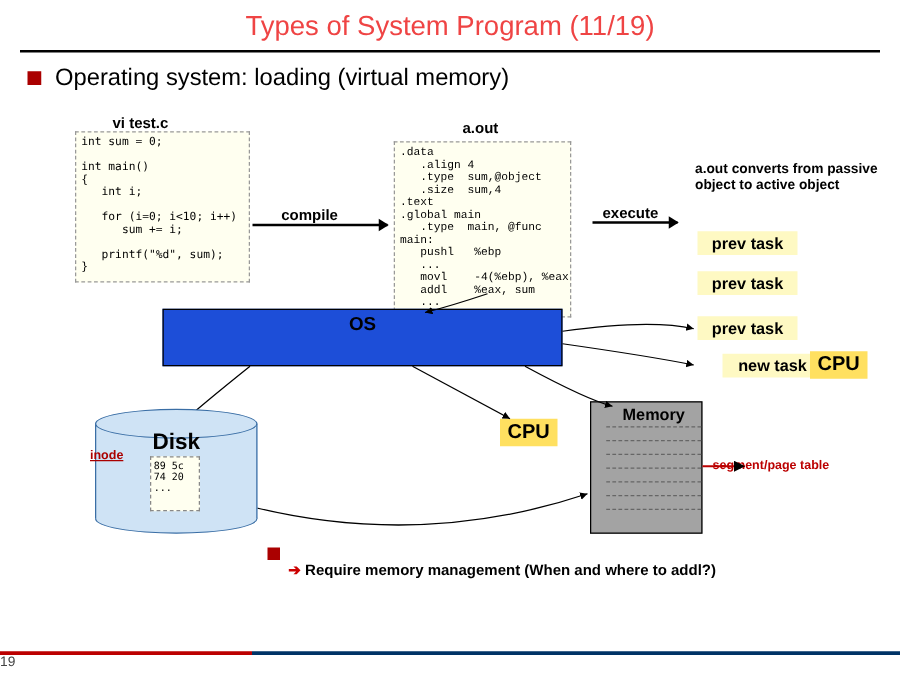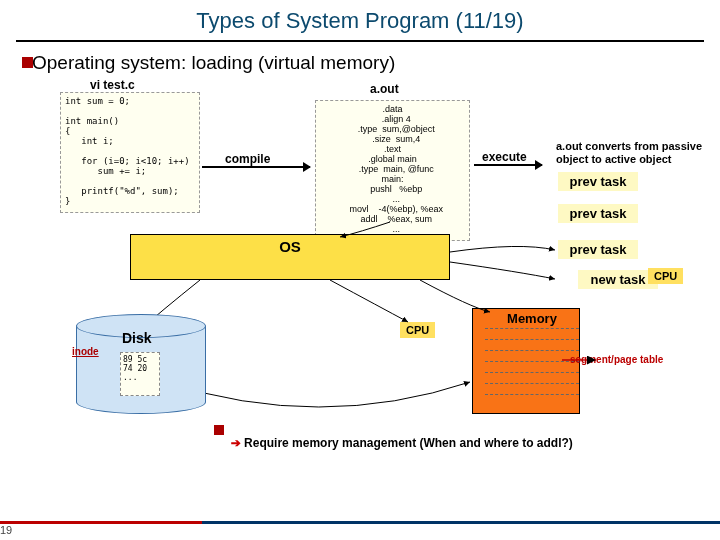--- a/index.html
+++ b/index.html
@@ -7,31 +7,31 @@
     width: 720px; height: 540px;
     font-family: Arial, sans-serif;
     position: relative;
     background: #fff;
     overflow: hidden;
   }
   .title {
     text-align: center;
     font-size: 22px;
     padding: 8px 0 6px;
-    color: #0c4a6e;
+    color: #ef4444;
   }
   .title-underline {
     height: 2px; background: #000;
     margin: 0 16px 10px;
   }
   .section-header {
     font-size: 19px;
-    padding-left: 32px;
+    padding-left: 44px;
     position: relative;
-    margin-bottom: 8px;
+    margin-bottom: 21px;
   }
   .section-header .bullet {
     position: absolute; left: 22px; top: 5px;
     width: 11px; height: 11px; background: #a00;
   }
   .canvas { position: relative; width: 100%; height: 400px; }
 
   
   .src-box {
     position: absolute; left: 60px; top: 10px;
@@ -42,27 +42,26 @@
     font-family: monospace;
     padding: 3px 4px 6px;
   }
   .src-label {
     position: absolute; left: 90px; top: -4px;
     font-size: 12px; font-weight: bold;
   }
   
   .aout-box {
     position: absolute; left: 315px; top: 18px;
-    width: 155px;
+    width: 142px;
     border: 1px dashed #999;
     background: #fffff0;
     font-size: 9px;
-    font-family: Liberation Sans, sans-serif;
+    font-family: Liberation Mono, monospace;
     padding: 3px 4px 6px;
-    text-align: center;
   }
   .aout-label {
     position: absolute; left: 370px; top: 0px;
     font-size: 12px; font-weight: bold;
   }
   
   .arrow-h {
     position: absolute; height: 2px; background: #000;
   }
   .arrow-h::after {
@@ -79,50 +78,49 @@
   .execute-arrow { left: 474px; top: 82px; width: 68px; }
   .execute-label {
     position: absolute; left: 482px; top: 68px;
     font-size: 12px; font-weight: bold;
   }
   
   .converts-text {
     position: absolute; left: 556px; top: 34px;
     font-size: 11px; font-weight: bold; width: 155px;
     line-height: 1.2;
-    margin-top: 24px;
   }
   
   .task {
     position: absolute;
     background: #fef9c3;
     padding: 2px 8px;
     font-size: 13px;
     text-align: center;
     width: 80px;
     font-weight: bold;
   }
   .task1 { left: 558px; top: 90px; }
   .task2 { left: 558px; top: 122px; }
   .task3 { left: 558px; top: 158px; }
   .task-new { left: 578px; top: 188px; width: 80px; }
   .cpu-badge, .cpu-badge2 {
     position: absolute; background: #ffe060;
-    font-size: 11px; font-weight: bold;
+    font-size: 16px; font-weight: bold;
     padding: 2px 6px;
   }
   .cpu-badge { left: 648px; top: 186px; }
   .cpu-badge2 { left: 400px; top: 240px; }
 
   
   .os-box {
     position: absolute; left: 130px; top: 152px;
     width: 320px; height: 46px;
     border: 1px solid #000;
-    background: #fde047;
+    background: #1d4ed8;
     font-size: 15px; font-weight: bold;
     text-align: center; line-height: 20px;
     padding-top: 2px;
   }
 
   
   .disk {
     position: absolute; left: 76px; top: 232px;
     width: 130px; height: 100px;
   }
@@ -136,42 +134,42 @@
   .disk-body {
     position: absolute; left: 0; top: 12px;
     width: 130px; height: 76px;
     border-left: 1px solid #3a6ea5;
     border-right: 1px solid #3a6ea5;
     background: #cfe3f5;
     z-index: 1;
   }
   .disk-label {
     position: absolute; left: 122px; top: 248px;
-    font-size: 14px; font-weight: bold; z-index: 4;
+    font-size: 18px; font-weight: bold; z-index: 4;
   }
   .inode-label {
     position: absolute; left: 72px; top: 264px;
     font-size: 10px; font-weight: bold; color: #a00; z-index: 4;
     text-decoration: underline;
   }
   .disk-file {
     position: absolute; left: 120px; top: 270px;
     width: 40px; height: 44px;
     border: 1px dashed #888;
     background: #fffff0;
     font-size: 8px; font-family: monospace;
     padding: 2px; z-index: 4;
   }
 
   
   .memory {
     position: absolute; left: 472px; top: 226px;
-    width: 108px; height: 106px;
+    width: 90px; height: 106px;
     border: 1px solid #000;
-    background: #f97316;
+    background: #a3a3a3;
     padding-left: 12px;
   }
   .memory-title {
     font-size: 13px; font-weight: bold;
     text-align: center;
     padding: 2px 0;
   }
   .memory-slot {
     height: 11px; border-top: 1px dashed #666;
   }

